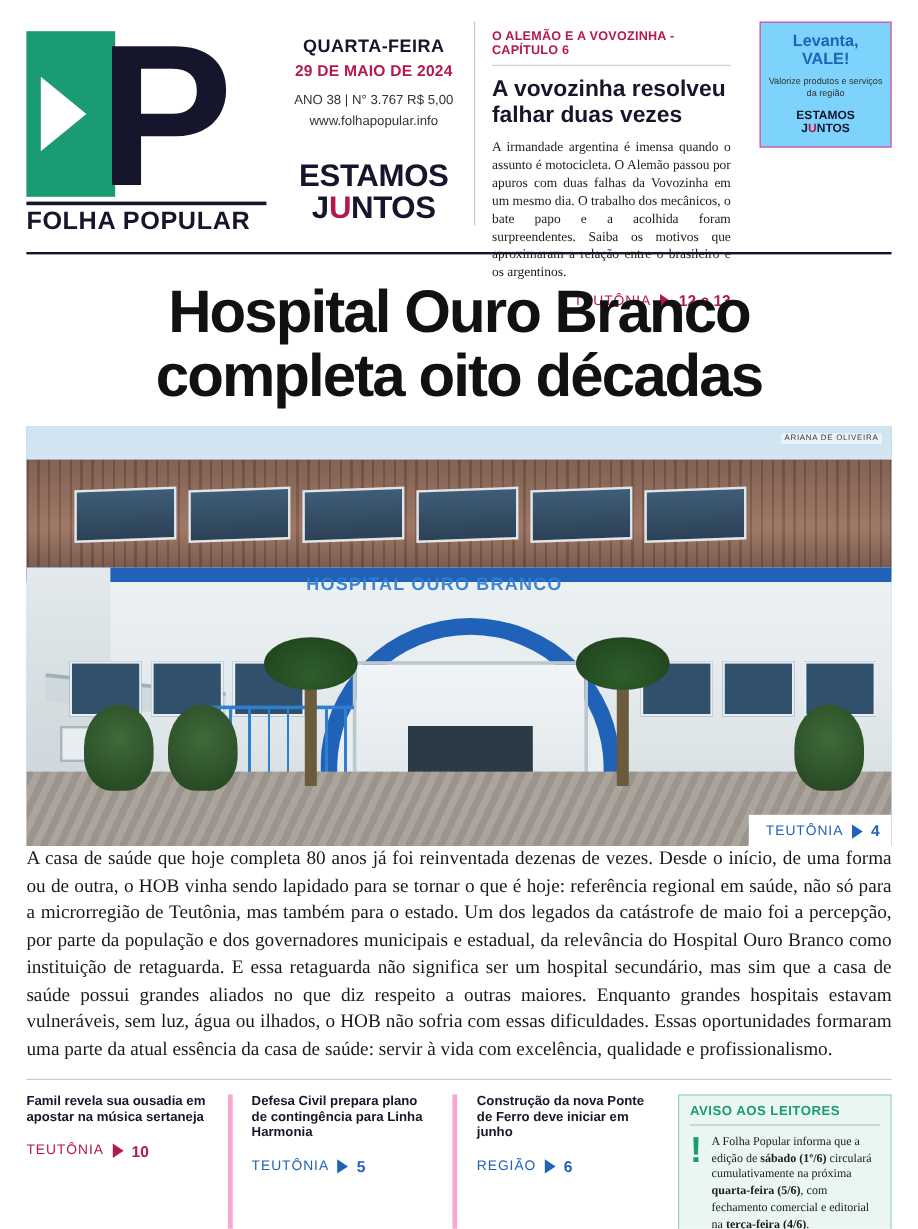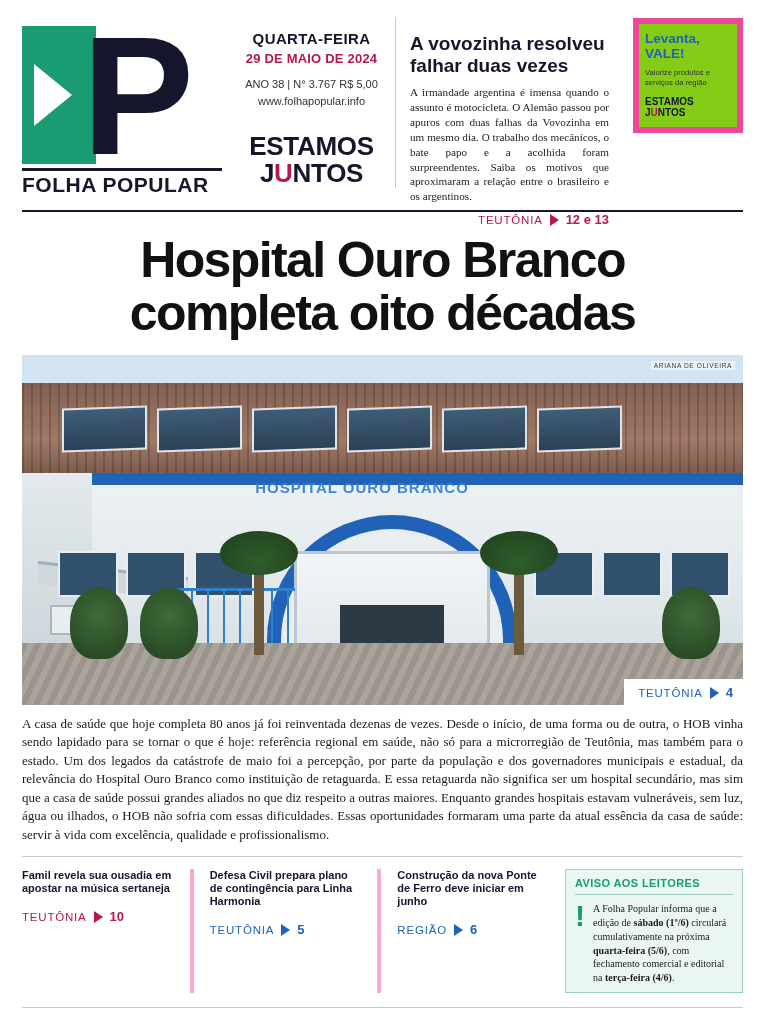--- a/index.html
+++ b/index.html
@@ -186,23 +186,24 @@
   }
   .page-num-blue {
     font-size: 13px;
     font-weight: bold;
     color: #1f62b8;
   }
 
   .ad-box {
     flex: 0 0 110px;
     margin-left: 12px;
-    border: 6px solid #ec4899;
-    background: #84cc16;
+    border: 1px solid #ec4899;
+    background: #7dd3fc;
     padding: 8px 6px;
+    text-align: center;
     box-sizing: border-box;
   }
   .ad-title {
     font-size: 13.5px;
     font-weight: bold;
     color: #1f62b8;
     line-height: 1.1;
   }
   .ad-sub {
     font-size: 7.6px;
@@ -396,25 +397,24 @@
     right: 0; bottom: 0;
     background: #ffffff;
     padding: 6px 10px 5px 14px;
     display: flex; align-items: center; gap: 7px;
   }
   .photo-tag .place-label { color: #1f62b8; }
 
   
   .lead {
     font-family: "Liberation Serif", serif;
-    font-size: 13px;
+    font-size: 16px;
     line-height: 1.42;
     text-align: justify;
     color: #1a1a1a;
-    margin-top: 10px;
   }
 
   .lead-rule {
     height: 1px;
     background: #c9c9c9;
     margin-top: 12px;
   }
 
   
   .bottom {
@@ -507,20 +507,21 @@
       <div class="date-full">29 DE MAIO DE 2024</div>
       <div class="date-issue">ANO 38 | N° 3.767 R$ 5,00</div>
       <div class="date-site">www.folhapopular.info</div>
       <div class="slogan">
         <div>ESTAMOS</div>
         <div><span>J</span><span class="u">U</span><span>NTOS</span></div>
       </div>
     </div>
 
     <div class="teaser">
+      <div class="teaser-kicker">O ALEMÃO E A VOVOZINHA - CAPÍTULO 6</div>
       <div class="teaser-head">A vovozinha resolveu falhar duas vezes</div>
       <div class="teaser-body">A irmandade argentina é imensa quando o assunto é motocicleta. O Alemão passou por apuros com duas falhas da Vovozinha em um mesmo dia. O trabalho dos mecânicos, o bate papo e a acolhida foram surpreendentes. Saiba os motivos que aproximaram a relação entre o brasileiro e os argentinos.</div>
       <div class="teaser-foot">
         <span class="place-label">TEUTÔNIA</span>
         <span class="tri-pink"></span>
         <span class="page-num-pink">12 e 13</span>
       </div>
     </div>
 
     <div class="ad-box">

